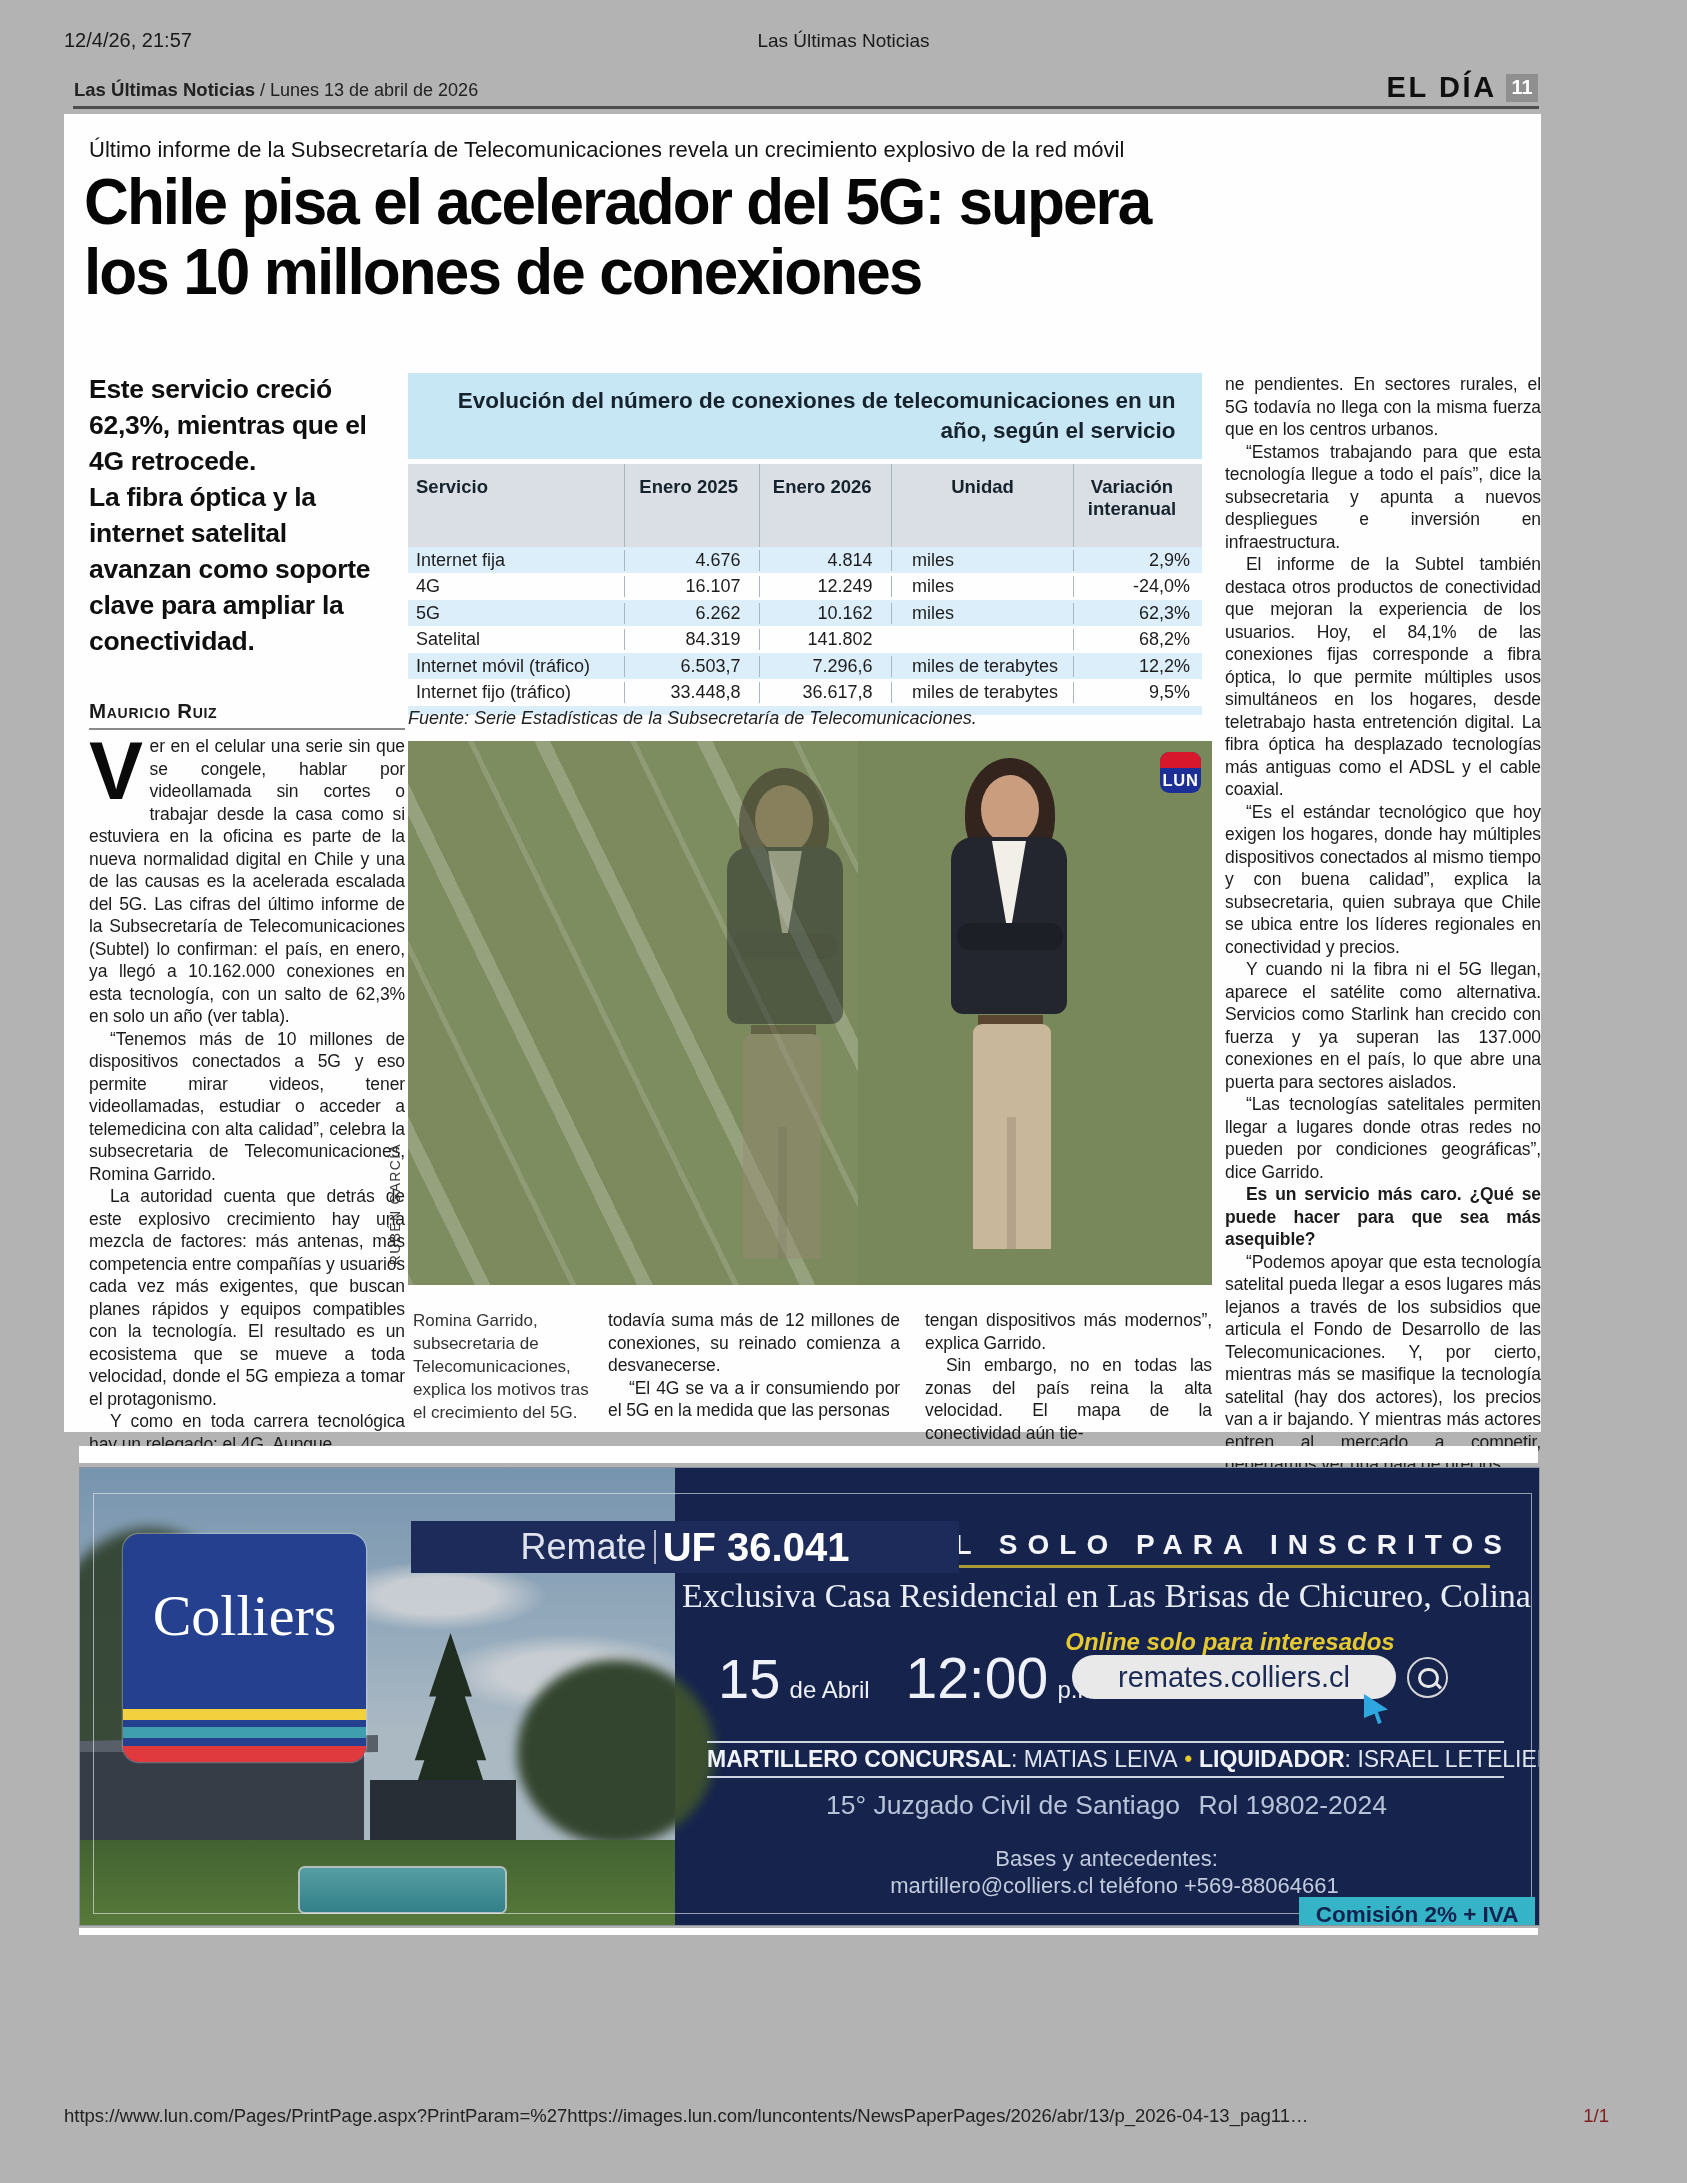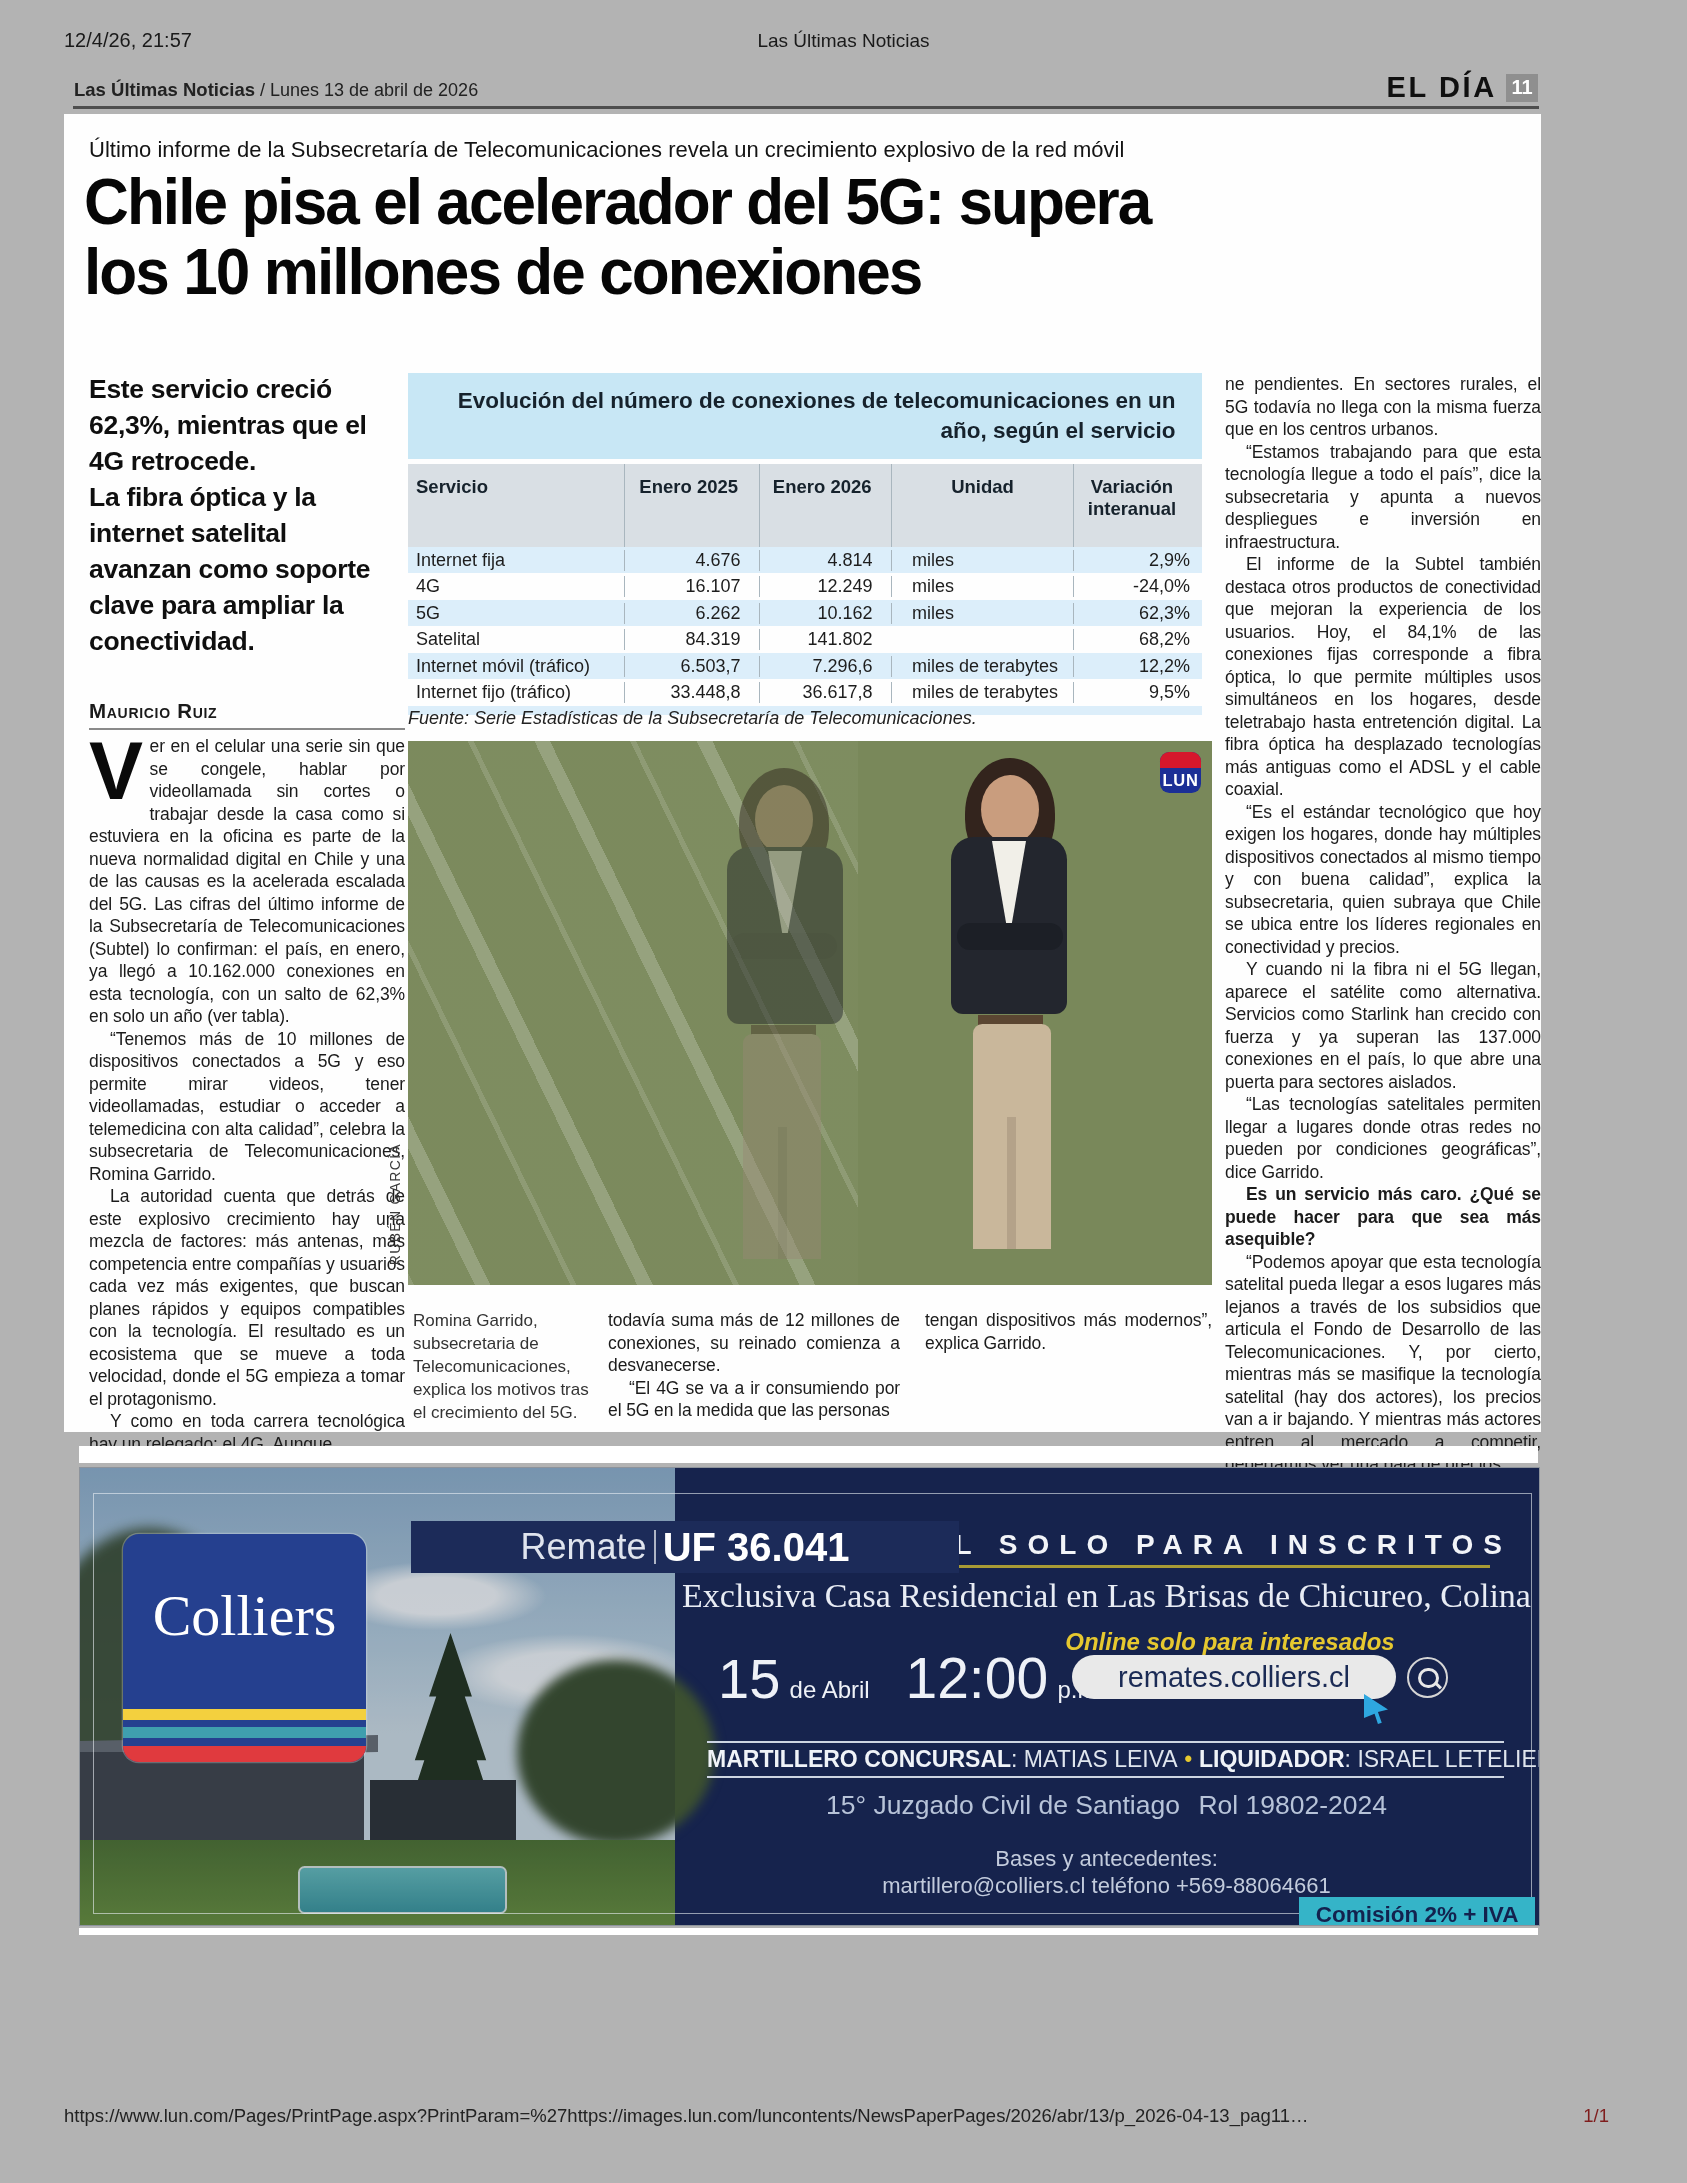--- a/index.html
+++ b/index.html
@@ -142,21 +142,21 @@
   .lens:after{content:"";position:absolute;left:13.2px;top:13.2px;width:8px;height:3.3px;background:#e8e8e8;transform:rotate(45deg);}
   .cursor{position:absolute;left:689px;top:226px;width:24px;height:30px;background:#2ea7e0;clip-path:polygon(0 0,100% 52%,58% 60%,74% 96%,58% 100%,44% 66%,0 80%);filter:drop-shadow(0 0 1.3px #ffffff);}
   .mline{position:absolute;left:32px;width:797px;height:2px;background:#cdd5e2;}
   .ml1{top:273px;} .ml2{top:308px;}
   .martillero{position:absolute;left:32px;top:278px;width:797px;text-align:center;font-size:23px;color:#dfe5ee;white-space:nowrap;}
   .martillero b{font-weight:700;color:#f0f3f8;}
   .martillero .dot{color:#e6c82f;padding:0 6.6px;}
   .juzgado{position:absolute;left:0;width:100%;top:322px;text-align:center;font-size:26.5px;color:#b7c3d8;}
   .juzgado .rol{margin-left:18.5px;}
   .bases{position:absolute;left:0;width:100%;top:378px;text-align:center;font-size:22px;color:#c2cbdc;}
-  .contact{position:absolute;left:0;width:100%;top:405px;text-align:center;font-size:22px;color:#c2cbdc;}
+  .contact{position:absolute;left:8px;width:100%;top:405px;text-align:center;font-size:22px;color:#c2cbdc;}
   .commission{position:absolute;right:2.6px;top:429px;background:#35b4c8;color:#13224e;font-weight:700;font-size:22.5px;padding:5.3px 17px;z-index:7;}
 </style>
 </head>
 <body>
 
 <div class="page">
 
   <div class="abs ph-date">12/4/26, 21:57</div>
   <div class="abs ph-title">Las Últimas Noticias</div>
 
@@ -273,20 +273,21 @@
     </div>
     <div class="abs credit">RUBÉN GARCÍA</div>
 
     <div class="abs cap1">Romina Garrido, subsecretaria de Telecomunicaciones, explica los motivos tras el crecimiento del 5G.</div>
     <div class="abs bodycol cont2">
       <p>todavía suma más de 12 millones de conexiones, su reinado comienza a desvanecerse.</p>
       <p class="indent">“El 4G se va a ir consumiendo por el 5G en la medida que las personas</p>
     </div>
     <div class="abs bodycol cont3">
       <p>tengan dispositivos más modernos”, explica Garrido.</p>
+      <p class="indent">Sin embargo, no en todas las zonas del país reina la alta velocidad. El mapa de la conectividad aún tie-</p>
     </div>
 
     <div class="abs bodycol col4">
       <p>ne pendientes. En sectores rurales, el 5G todavía no llega con la misma fuerza que en los centros urbanos.</p>
       <p class="indent">“Estamos trabajando para que esta tecnología llegue a todo el país”, dice la subsecretaria y apunta a nuevos despliegues e inversión en infraestructura.</p>
       <p class="indent">El informe de la Subtel también destaca otros productos de conectividad que mejoran la experiencia de los usuarios. Hoy, el 84,1% de las conexiones fijas corresponde a fibra óptica, lo que permite múltiples usos simultáneos en los hogares, desde teletrabajo hasta entretención digital. La fibra óptica ha desplazado tecnologías más antiguas como el ADSL y el cable coaxial.</p>
       <p class="indent">“Es el estándar tecnológico que hoy exigen los hogares, donde hay múltiples dispositivos conectados al mismo tiempo y con buena calidad”, explica la subsecretaria, quien subraya que Chile se ubica entre los líderes regionales en conectividad y precios.</p>
       <p class="indent">Y cuando ni la fibra ni el 5G llegan, aparece el satélite como alternativa. Servicios como Starlink han crecido con fuerza y ya superan las 137.000 conexiones en el país, lo que abre una puerta para sectores aislados.</p>
       <p class="indent">“Las tecnologías satelitales permiten llegar a lugares donde otras redes no pueden por condiciones geográficas”, dice Garrido.</p>
       <p class="indent bold-q">Es un servicio más caro. ¿Qué se puede hacer para que sea más asequible?</p>

